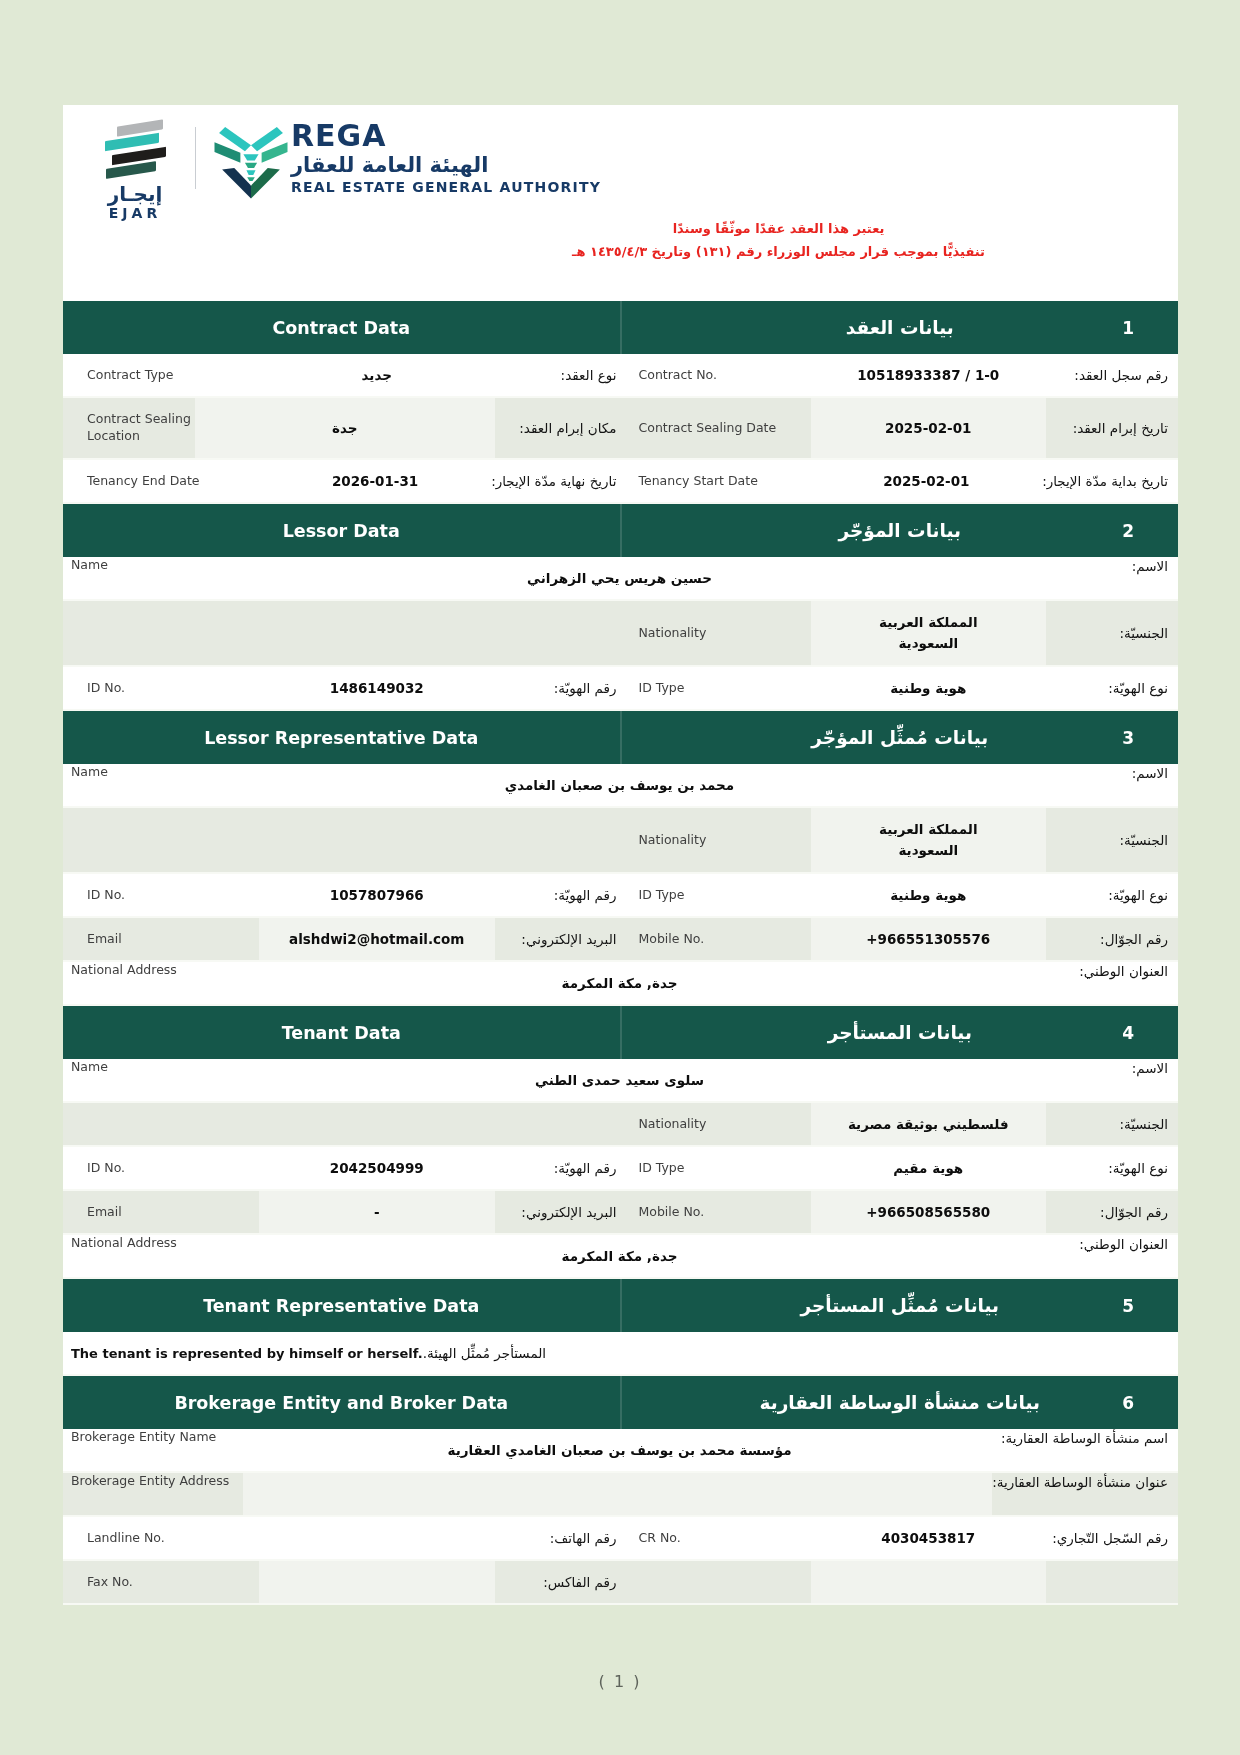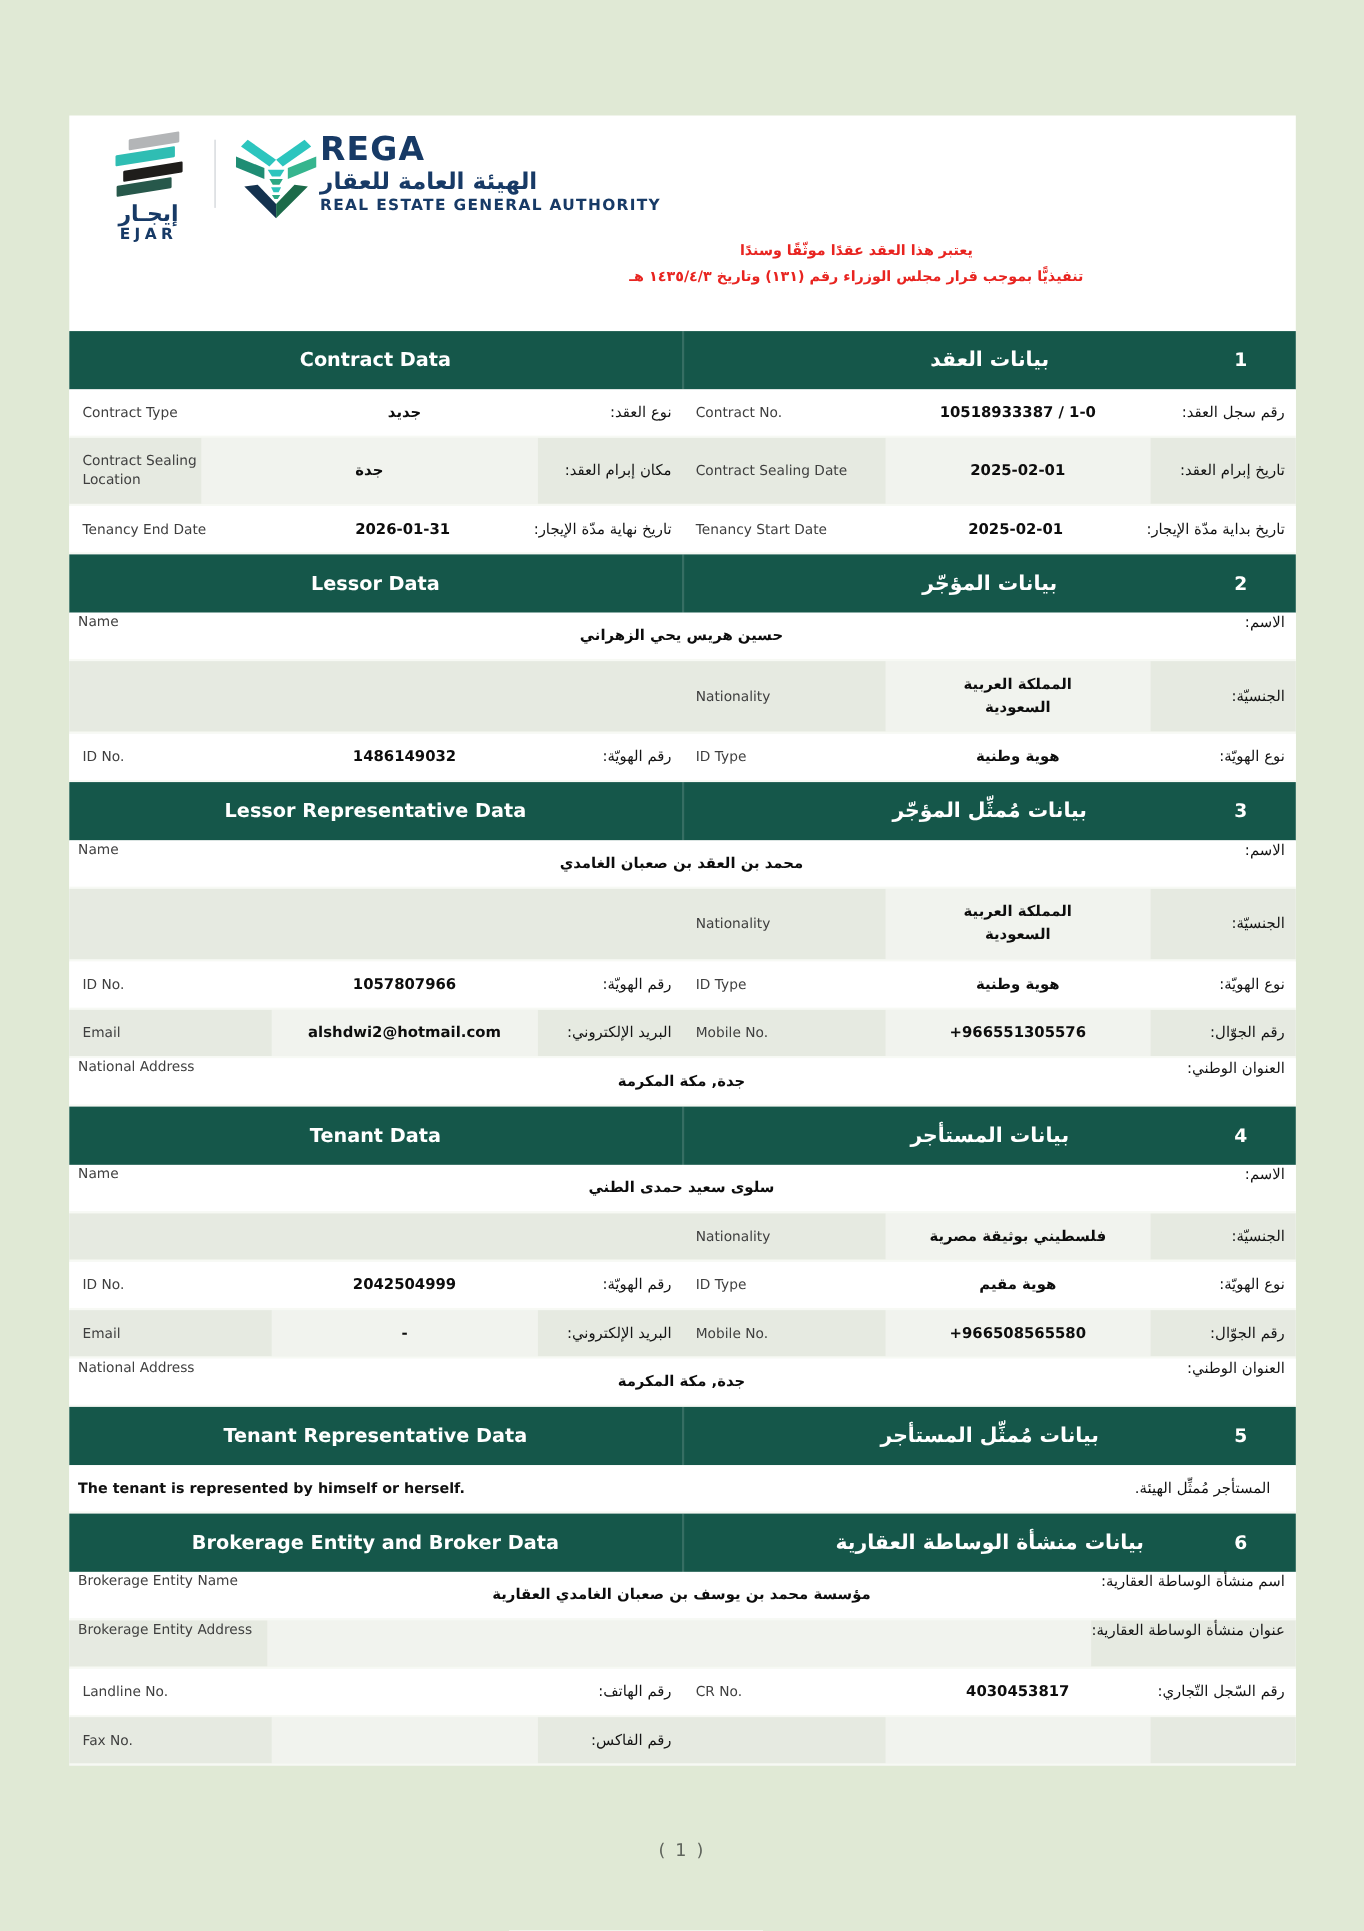--- a/index.html
+++ b/index.html
@@ -42,34 +42,34 @@
   .sec-head { display:flex; height:53px; background:var(--c-section_header,#15574a); color:#fff; }
   .sh-half { flex:1; position:relative; display:flex; align-items:center; justify-content:center; }
   .sh-en { font-weight:bold; font-size:17.5px; border-right:2px solid rgba(255,255,255,0.14); }
   .sh-ar { font-weight:bold; font-size:18.5px; direction:rtl; }
   .sh-num { position:absolute; right:44px; top:50%; transform:translateY(-50%); font-size:17px; font-weight:bold; direction:ltr; }
   
   .row { display:flex; align-items:stretch; min-height:44px; background:#fff;
          border-bottom:2px solid #f7f9f4; }
   .row.shaded { background:var(--c-row_shade,#e6eae1); }
   .half { flex:1; display:flex; align-items:center; }
-  .hl { padding-left:12px;  padding-right:12px; }
+  .hl { padding-left:24px;  padding-right:12px; }
   .hr { padding-left:10px; padding-right:10px; }
   .lbl-en { width:172px; flex:none; color:#3f3f3f; font-size:12.5px; line-height:1.35; }
   .lbl-en.narrow { width:108px; }
   .lbl-ar { flex:none; min-width:122px; text-align:right; direction:rtl; color:#141414; font-size:13.5px; line-height:1.4; }
   .val { flex:1; align-self:stretch; display:flex; align-items:center; justify-content:center; padding:0 6px; }
   .row.shaded .val { background:rgba(255,255,255,0.45); }
   .v { unicode-bidi:plaintext; text-align:center; font-weight:bold; color:#0d0d0d; font-size:13.5px; line-height:1.55; }
   .row.tallmd { min-height:62px; }
   .row.tall { min-height:66px; }
   .row.tall .v { display:inline-block; max-width:162px; }
   .row.full { padding:0 10px 0 8px; }
   .row.full .lbl-ar { min-width:172px; }
-  .row.statement { justify-content:space-between; align-items:center; padding:0 23px 0 8px; }
+  .row.statement { align-items:center; padding:0 10px 0 8px; }
   .st-en { font-weight:bold; font-size:13px; color:#101010; }
   .st-ar { direction:rtl; font-size:13.5px; color:#101010; }
   
   .page-footer { position:absolute; top:1672px; left:0; width:100%; text-align:center;
                  color:#5f645c; font-size:16px; letter-spacing:2px; }
 </style>
 </head>
 <body>
 
 <div class="card">
@@ -211,21 +211,21 @@
   <div class="sec-head">
     <div class="sh-half sh-en">Lessor Representative Data</div>
     <div class="sh-half sh-ar">
       <span class="sh-title">بيانات مُمثِّل المؤجّر</span>
       <span class="sh-num">3</span>
     </div>
   </div>
   <div class="row full">
     <span class="lbl-en">Name</span>
     <span class="val">
-        <span class="v">محمد بن العقد بن صعبان الغامدي</span>
+        <span class="v">محمد بن يوسف بن صعبان الغامدي</span>
       </span>
     <span class="lbl-ar">الاسم:</span>
   </div>
   <div class="row shaded tall">
     <div class="half hl"></div>
     <div class="half hr">
       <span class="lbl-en">Nationality</span>
       <span class="val">
           <span class="v">المملكة العربية السعودية</span>
         </span>

